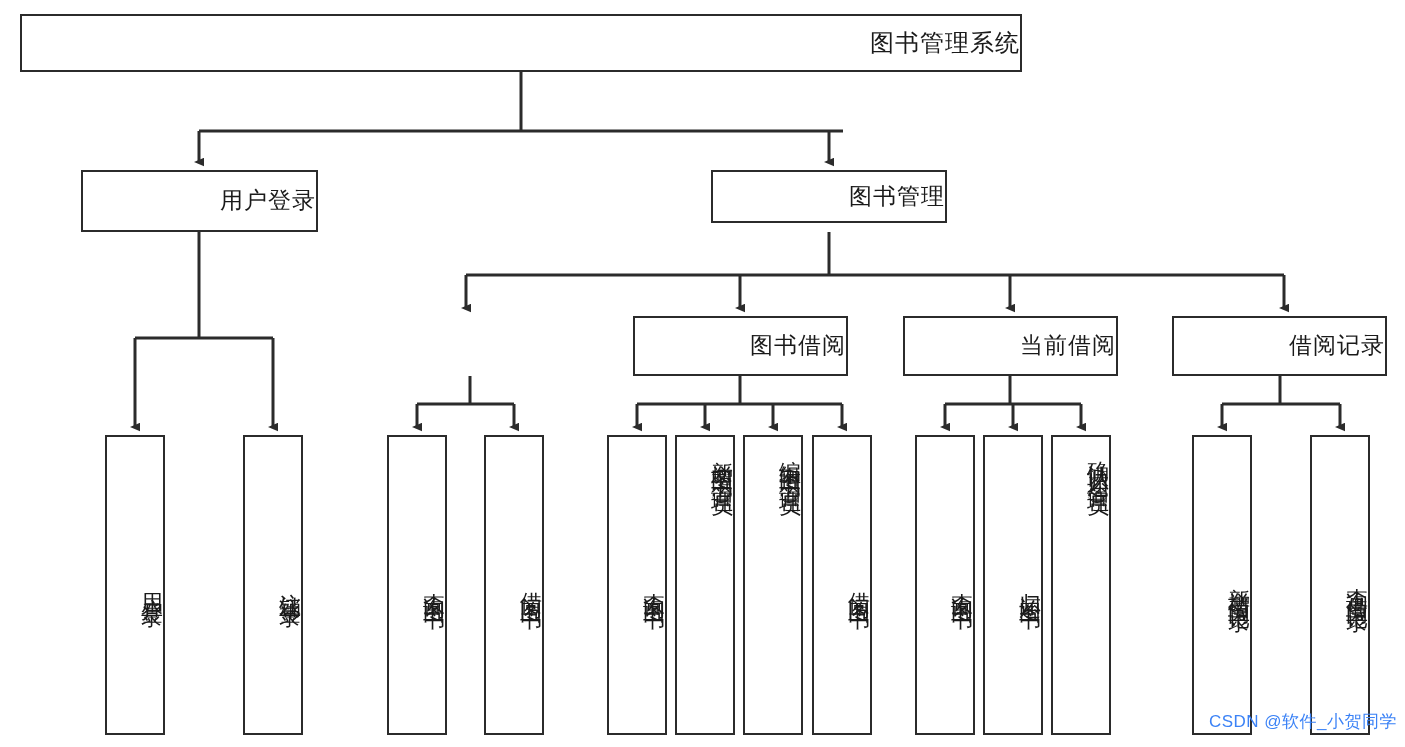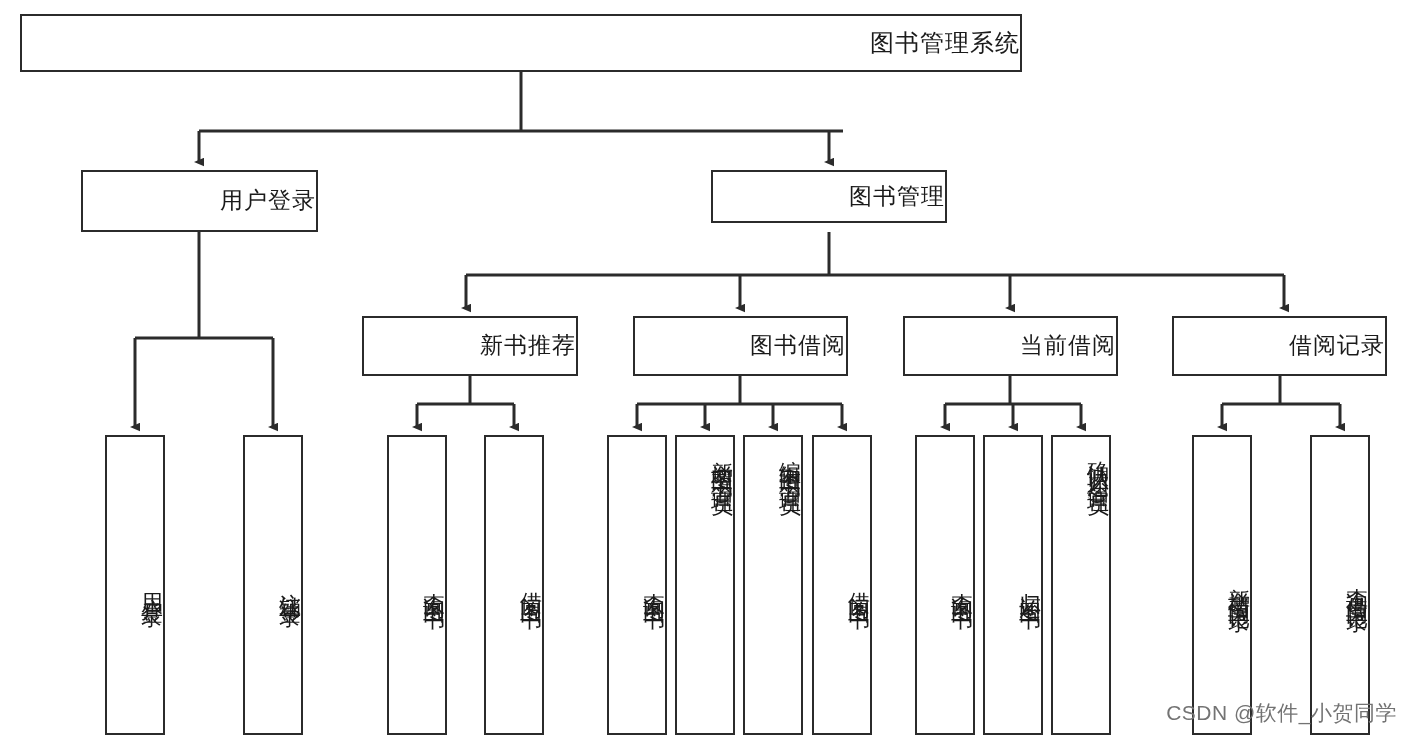--- a/index.html
+++ b/index.html
@@ -64,23 +64,23 @@
     white-space: nowrap;
     display: block;
   }
   .node.vert.centered {
     align-items: center;
     padding-top: 0;
   }
   #watermark {
     position: absolute;
     right: 8px;
-    bottom: 20px;
-    font-size: 21px;
-    color: #737373;
+    bottom: 14px;
+    font-size: 17px;
+    color: #3b82f6;
     letter-spacing: 0.5px;
     z-index: 5;
     white-space: nowrap;
   }
 </style>
 </head>
 <body>
 
 <div id="diagram-canvas">
 
@@ -138,23 +138,20 @@
     <span class="node-label">图书管理系统</span>
   </div>
 
   <div class="node horiz" style="left:81px; top:170px; width:237px; height:62px;">
     <span class="node-label">用户登录</span>
   </div>
   <div class="node horiz" style="left:711px; top:170px; width:236px; height:53px;">
     <span class="node-label">图书管理</span>
   </div>
 
-  <div class="node horiz" style="left:362px; top:316px; width:216px; height:60px;">
-    <span class="node-label">新书推荐</span>
-  </div>
   <div class="node horiz" style="left:903px; top:316px; width:215px; height:60px;">
     <span class="node-label">当前借阅</span>
   </div>
   <div class="node horiz" style="left:633px; top:316px; width:215px; height:60px;">
     <span class="node-label">图书借阅</span>
   </div>
   <div class="node horiz" style="left:1172px; top:316px; width:215px; height:60px;">
     <span class="node-label">借阅记录</span>
   </div>
 

